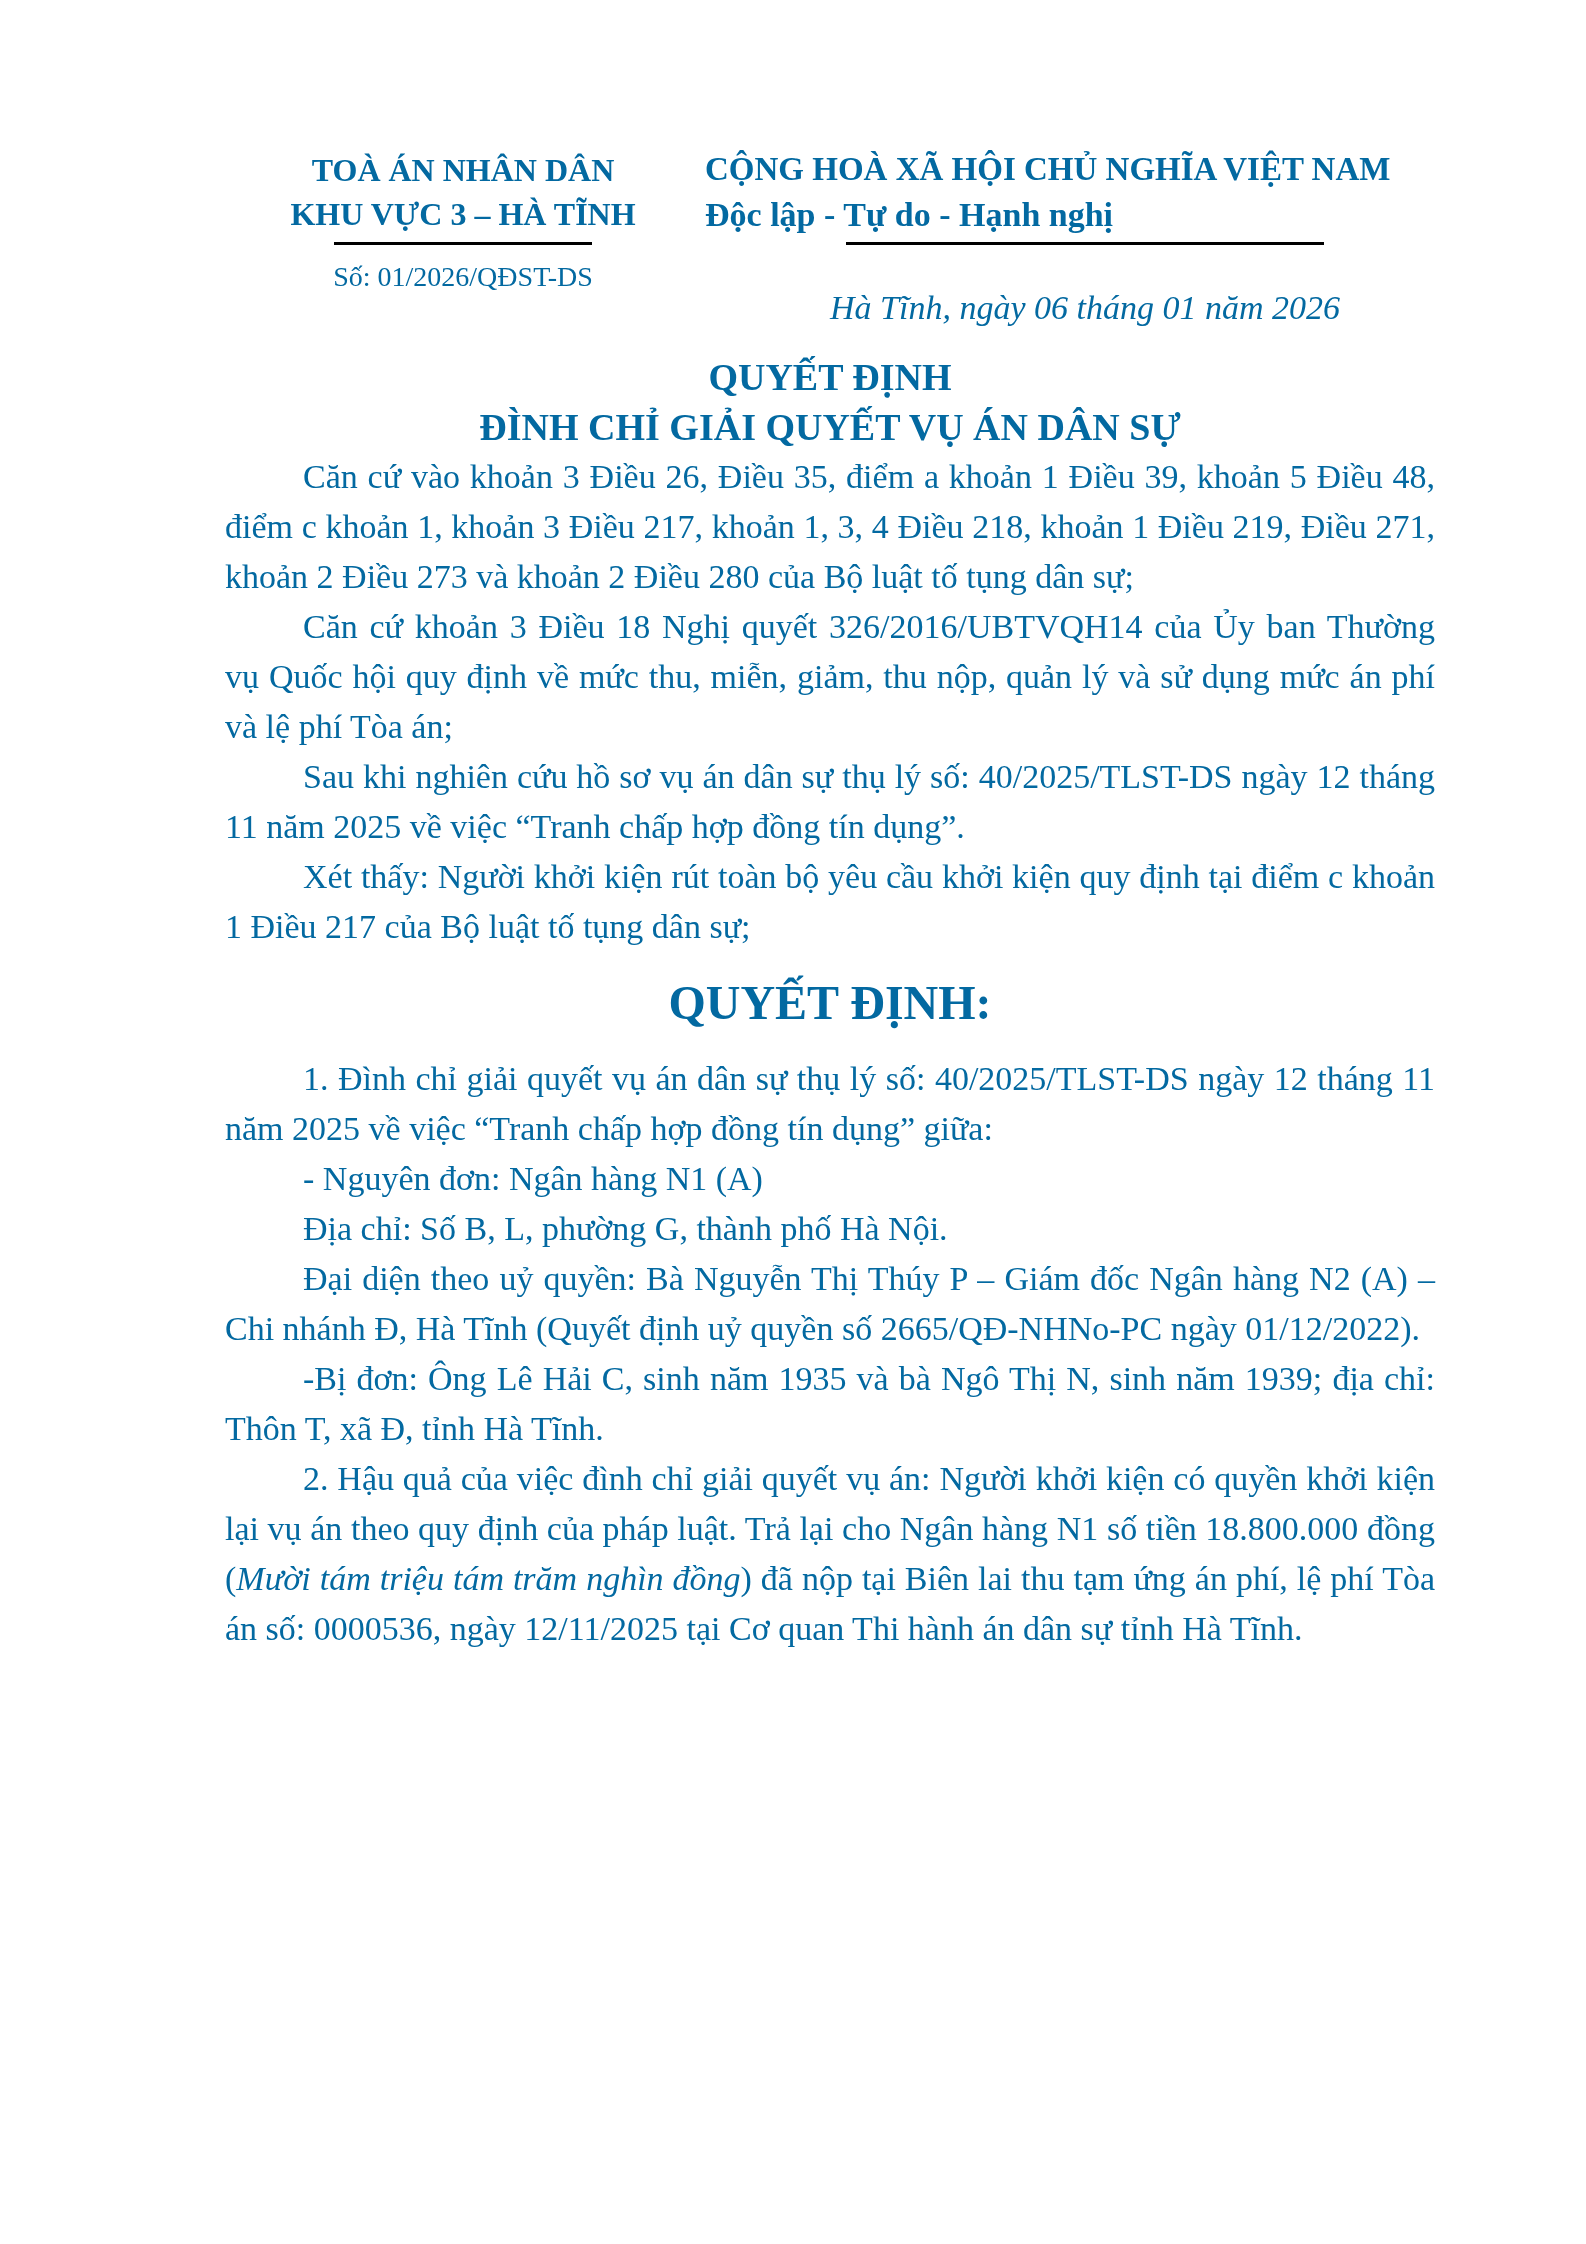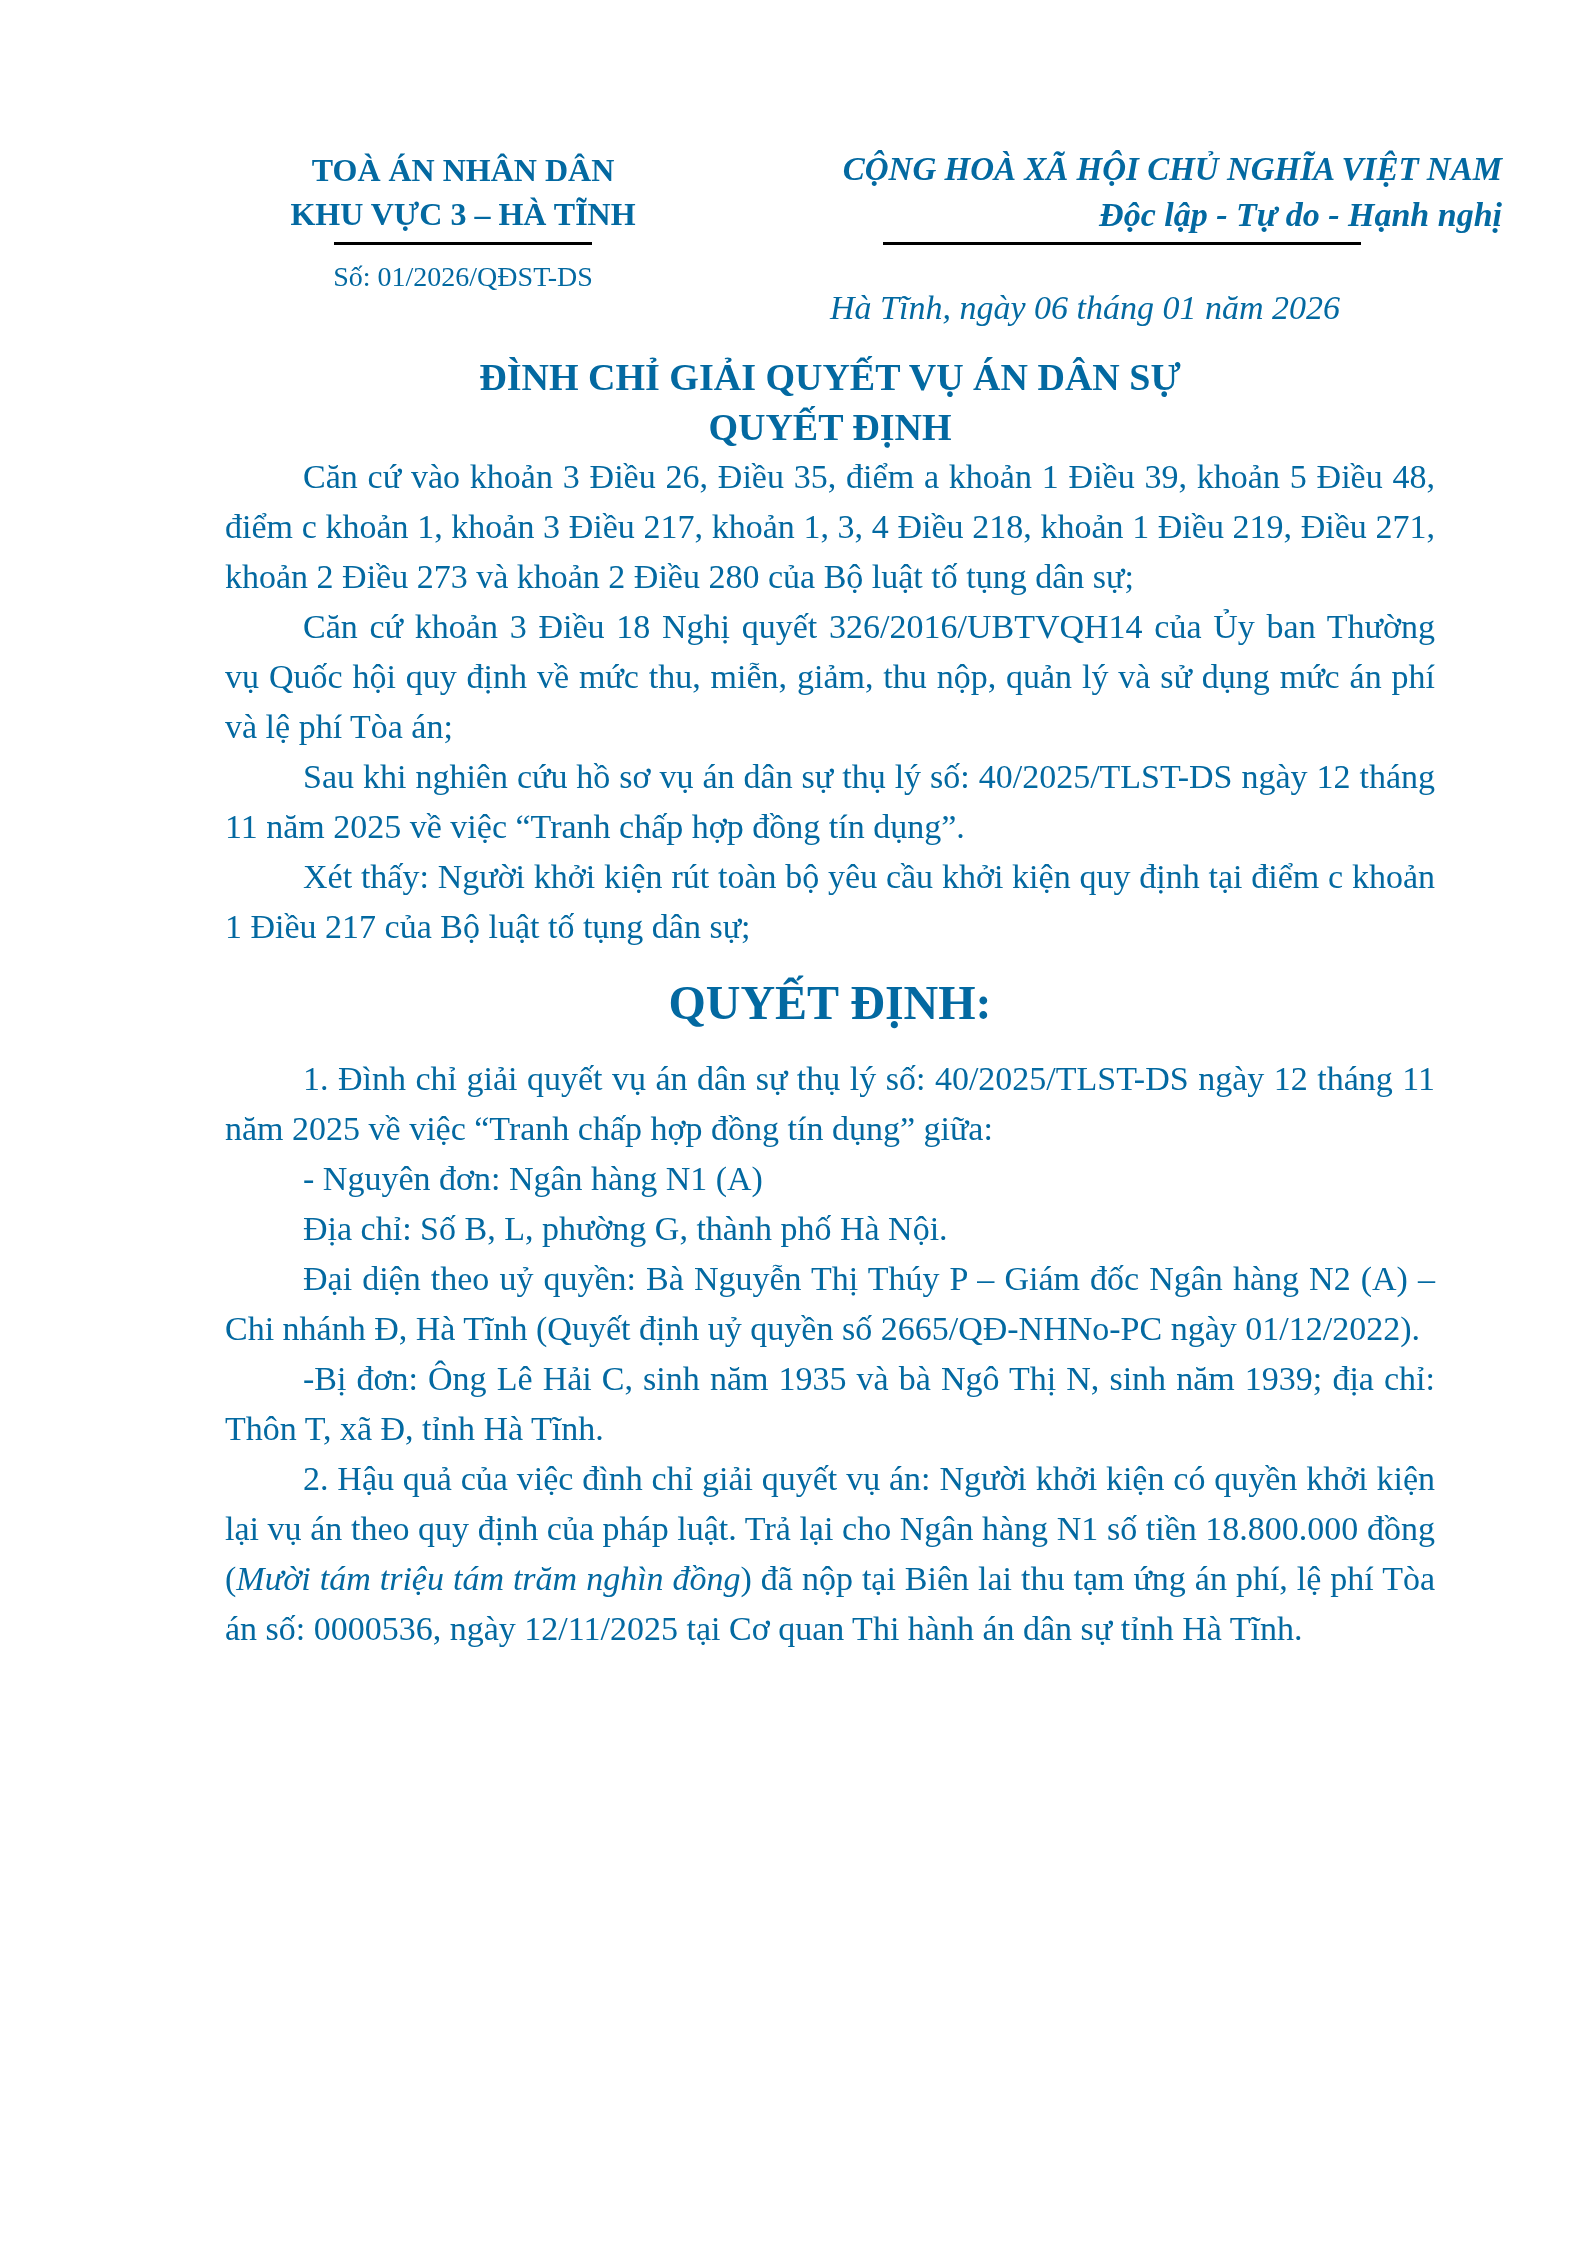--- a/index.html
+++ b/index.html
@@ -13,21 +13,21 @@
     overflow:hidden;
   }
   
   .hdr-left{
     position:absolute;left:238px;top:148px;width:450px;text-align:center;
   }
   .hdr-left .org{font-weight:bold;font-size:32px;line-height:44px;}
   .rule-left{width:258px;border-top:3px solid #000;margin:6px auto 12px auto;height:0;}
   .doc-no{font-size:28px;line-height:40px;}
   .hdr-right{
-    position:absolute;left:742px;top:146px;width:760px;text-align:right;font-style:italic;
+    position:absolute;left:705px;top:146px;width:760px;text-align:left;
   }
   .nat1{font-weight:bold;font-size:33px;line-height:46px;}
   .nat2{font-weight:bold;font-size:34px;line-height:46px;}
   .rule-right{width:478px;border-top:3px solid #000;margin:4px auto 0 auto;height:0;}
   .date-line{
     position:absolute;left:705px;top:286px;width:760px;text-align:center;
     font-style:italic;font-size:34px;line-height:44px;
   }
   
   .body{padding:352px 151px 0 225px;}
@@ -63,22 +63,22 @@
 
   <div class="hdr-right">
     <div class="nat1">CỘNG HOÀ XÃ HỘI CHỦ NGHĨA VIỆT NAM</div>
     <div class="nat2">Độc lập - Tự do - Hạnh nghị</div>
     <div class="rule-right"></div>
   </div>
 
   <div class="date-line">Hà Tĩnh, ngày 06 tháng 01 năm 2026</div>
 
   <div class="body">
+    <div class="title">QUYẾT ĐỊNH</div>
     <div class="title">ĐÌNH CHỈ GIẢI QUYẾT VỤ ÁN DÂN SỰ</div>
-    <div class="title">QUYẾT ĐỊNH</div>
 
     <p class="first-para">Căn cứ vào khoản 3 Điều 26, Điều 35, điểm a khoản 1 Điều 39, khoản 5 Điều 48, điểm c khoản 1, khoản 3 Điều 217, khoản 1, 3, 4 Điều 218, khoản 1 Điều 219, Điều 271, khoản 2 Điều 273 và khoản 2 Điều 280 của Bộ luật tố tụng dân sự;</p>
     <p>Căn cứ khoản 3 Điều 18 Nghị quyết 326/2016/UBTVQH14 của Ủy ban Thường vụ Quốc hội quy định về mức thu, miễn, giảm, thu nộp, quản lý và sử dụng mức án phí và lệ phí Tòa án;</p>
     <p>Sau khi nghiên cứu hồ sơ vụ án dân sự thụ lý số: 40/2025/TLST-DS ngày 12 tháng 11 năm 2025 về việc “Tranh chấp hợp đồng tín dụng”.</p>
     <p>Xét thấy: Người khởi kiện rút toàn bộ yêu cầu khởi kiện quy định tại điểm c khoản 1 Điều 217 của Bộ luật tố tụng dân sự;</p>
 
     <div class="heading">QUYẾT ĐỊNH:</div>
 
     <p>1. Đình chỉ giải quyết vụ án dân sự thụ lý số: 40/2025/TLST-DS ngày 12 tháng 11 năm 2025 về việc “Tranh chấp hợp đồng tín dụng” giữa:</p>
     <p>- Nguyên đơn: Ngân hàng N1 (A)</p>

